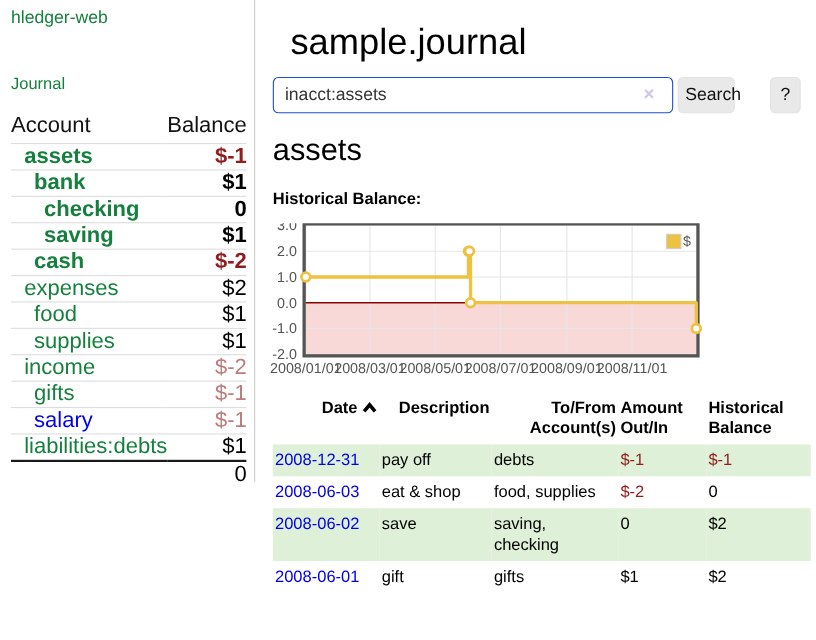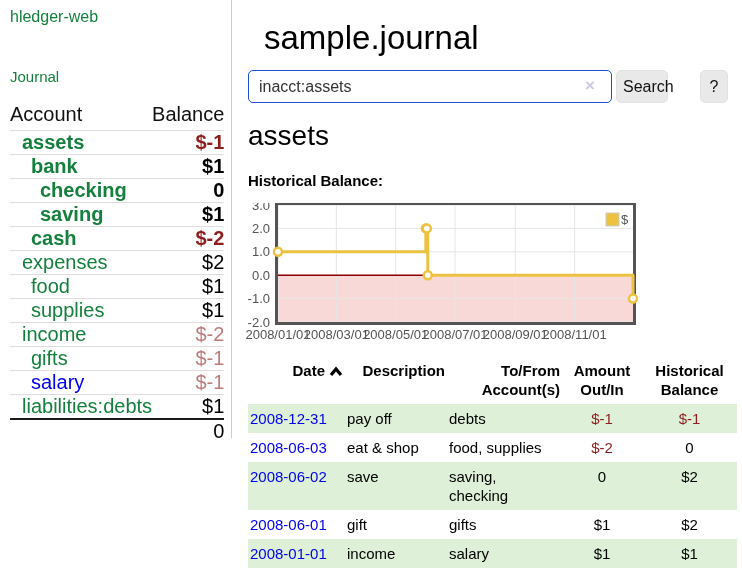--- a/index.html
+++ b/index.html
@@ -44,21 +44,21 @@
   .chart-wrap{position:absolute;left:-6px;top:203px;width:400px;height:140px}
 
   
   table.register{position:absolute;left:0;top:356px;width:489px;border-collapse:collapse;font-size:15px;table-layout:fixed}
   table.register col.c-date{width:97px}
   table.register col.c-desc{width:102px}
   table.register col.c-tofrom{width:115px}
   table.register col.c-amt{width:80px}
   table.register col.c-bal{width:95px}
   table.register th{font-weight:bold;text-align:right;vertical-align:top;padding:5px 2px;line-height:19px}
-  table.register th.r, table.register td.r{text-align:center}
+  table.register th.r, table.register td.r{text-align:left}
   table.register td{vertical-align:top;padding:5px 2px;line-height:19px;white-space:pre-line}
   tr.stripe{background:#dff0d8}
   td.neg-amt{color:#8f1d1d}
   .sort-icon{display:inline-block;vertical-align:-1px;margin-left:4px}
 </style>
 </head>
 <body>
 
 <div class="sidebar">
   <a class="app-title plink">hledger-web</a>
@@ -224,22 +224,15 @@
         <td class="r">0</td>
         <td class="r">$2</td>
       </tr>
       <tr>
         <td><a class="blink">2008-06-01</a></td>
         <td>gift</td>
         <td>gifts</td>
         <td class="r">$1</td>
         <td class="r">$2</td>
       </tr>
-      <tr class="stripe">
-        <td><a class="blink">2008-01-01</a></td>
-        <td>income</td>
-        <td>salary</td>
-        <td class="r">$1</td>
-        <td class="r">$1</td>
-      </tr>
     </tbody>
   </table>
 </div>
 
 </body></html>

